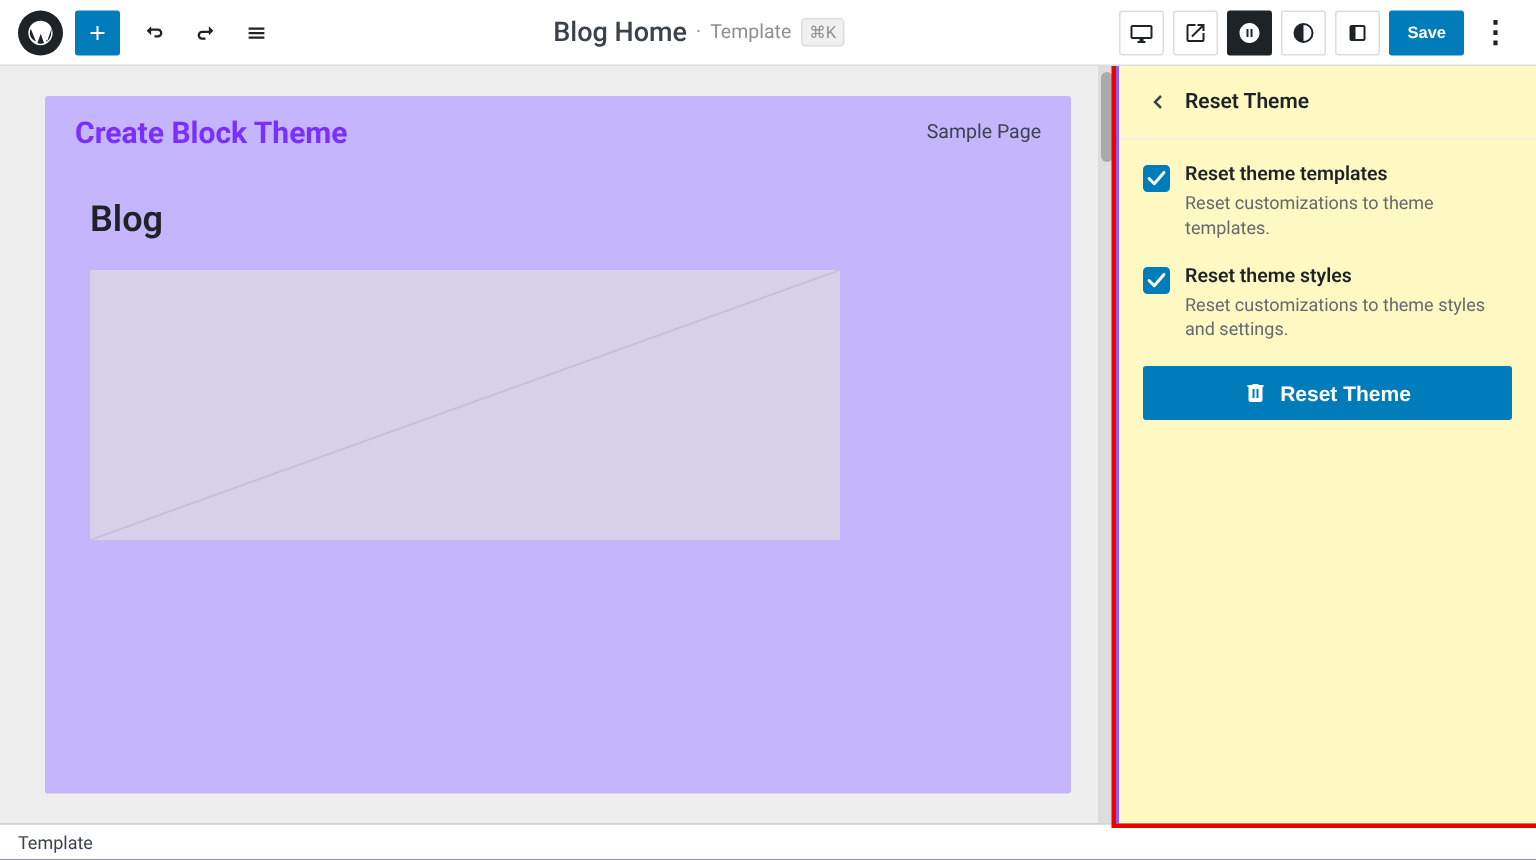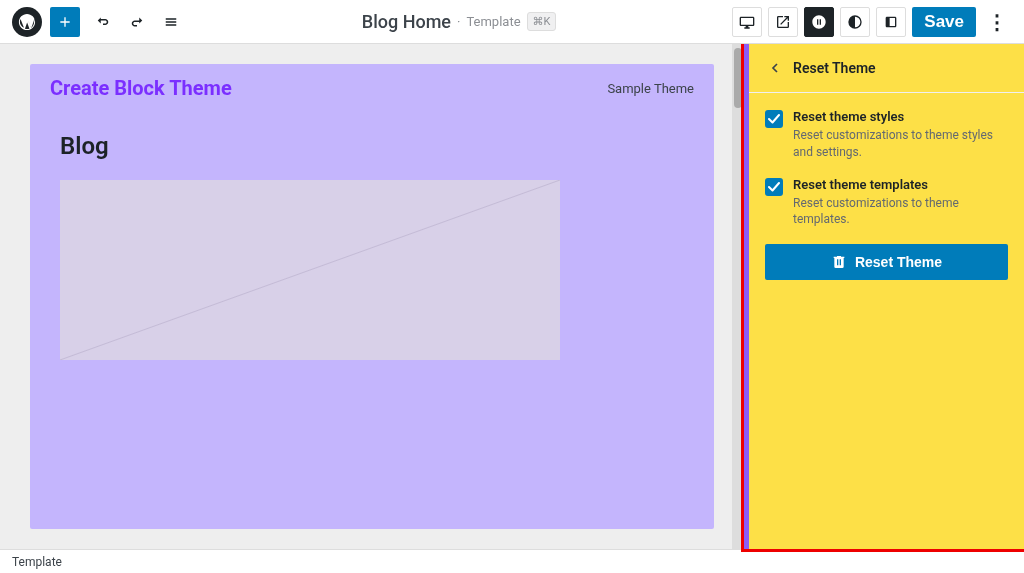--- a/index.html
+++ b/index.html
@@ -94,21 +94,21 @@
     .icon-btn-toolbar.active { background: #1d2327; border-color: #1d2327; }
     .icon-btn-toolbar.active svg { fill: #fff; }
 
     .save-btn {
       height: 30px;
       padding: 0 12px;
       background: #007cba;
       color: #fff;
       border: none;
       border-radius: 2px;
-      font-size: 17px;
+      font-size: 11px;
       font-weight: 600;
       cursor: pointer;
       text-align: right;
     }
     .more-btn {
       width: 30px; height: 30px;
       background: transparent; border: none;
       cursor: pointer;
       display: flex; align-items: center; justify-content: center;
       color: #1d2327;
@@ -194,22 +194,22 @@
       width: 8px;
       height: 60px;
       background: #aaa;
       border-radius: 4px;
       margin: 4px auto;
     }
 
     
     .panel {
       width: 280px;
-      background: #fde047;
-      border-left: 5px solid #8b5cf6;
+      background: #fef9c3;
+      border-left: 2px solid #8b5cf6;
       display: flex;
       flex-direction: column;
       position: relative;
       outline: 3px solid #e00;
       z-index: 5;
     }
 
     .panel-header {
       display: flex;
       align-items: center;
@@ -371,70 +371,70 @@
     <button class="more-btn">⋮</button>
   </div>
 </div>
 
 <div class="editor-area">
 
   <div class="canvas-wrapper">
     <div class="canvas-inner">
       <div class="plugin-title-bar">
         <span class="plugin-title">Create Block Theme</span>
-        <span class="sample-page-label">Sample Theme</span>
+        <span class="sample-page-label">Sample Page</span>
       </div>
       <div class="blog-heading">Blog</div>
       <div class="image-placeholder"></div>
     </div>
     <div class="canvas-scrollbar">
       <div class="canvas-scrollbar-thumb"></div>
     </div>
   </div>
 
   <div class="panel">
     <div class="panel-header">
       <button class="panel-back-btn">
         <svg width="16" height="16" viewBox="0 0 24 24" fill="none" stroke="#3c434a" stroke-width="2.5">
           <polyline points="15 18 9 12 15 6"></polyline>
         </svg>
       </button>
       <span class="panel-title">Reset Theme</span>
     </div>
 
     <div class="panel-body">
+
+      <div class="option-row">
+        <div class="checkbox-wrap">
+          <div class="checkbox-custom">
+            <svg viewBox="0 0 12 12" xmlns="http://www.w3.org/2000/svg">
+              <path d="M1 6l3.5 3.5L11 2" stroke="#fff" stroke-width="2" fill="none" stroke-linecap="round" stroke-linejoin="round"></path>
+            </svg>
+          </div>
+        </div>
+        <div class="option-text">
+          <div class="option-label">Reset theme templates</div>
+          <div class="option-desc">Reset customizations to theme templates.</div>
+        </div>
+      </div>
 
       <div class="option-row">
         <div class="checkbox-wrap">
           <div class="checkbox-custom">
             <svg viewBox="0 0 12 12" xmlns="http://www.w3.org/2000/svg">
               <path d="M1 6l3.5 3.5L11 2" stroke="#fff" stroke-width="2" fill="none" stroke-linecap="round" stroke-linejoin="round"></path>
             </svg>
           </div>
         </div>
         <div class="option-text">
           <div class="option-label">Reset theme styles</div>
           <div class="option-desc">Reset customizations to theme styles and settings.</div>
         </div>
       </div>
 
-      <div class="option-row">
-        <div class="checkbox-wrap">
-          <div class="checkbox-custom">
-            <svg viewBox="0 0 12 12" xmlns="http://www.w3.org/2000/svg">
-              <path d="M1 6l3.5 3.5L11 2" stroke="#fff" stroke-width="2" fill="none" stroke-linecap="round" stroke-linejoin="round"></path>
-            </svg>
-          </div>
-        </div>
-        <div class="option-text">
-          <div class="option-label">Reset theme templates</div>
-          <div class="option-desc">Reset customizations to theme templates.</div>
-        </div>
-      </div>
-
 
       <button class="reset-btn">
         <svg viewBox="0 0 24 24" xmlns="http://www.w3.org/2000/svg">
           <path d="M9 3v1H4v2h1v13a2 2 0 002 2h10a2 2 0 002-2V6h1V4h-5V3H9zm0 5h2v9H9V8zm4 0h2v9h-2V8z"></path>
         </svg>
         <span>Reset Theme</span>
       </button>
 
     </div>
   </div>

